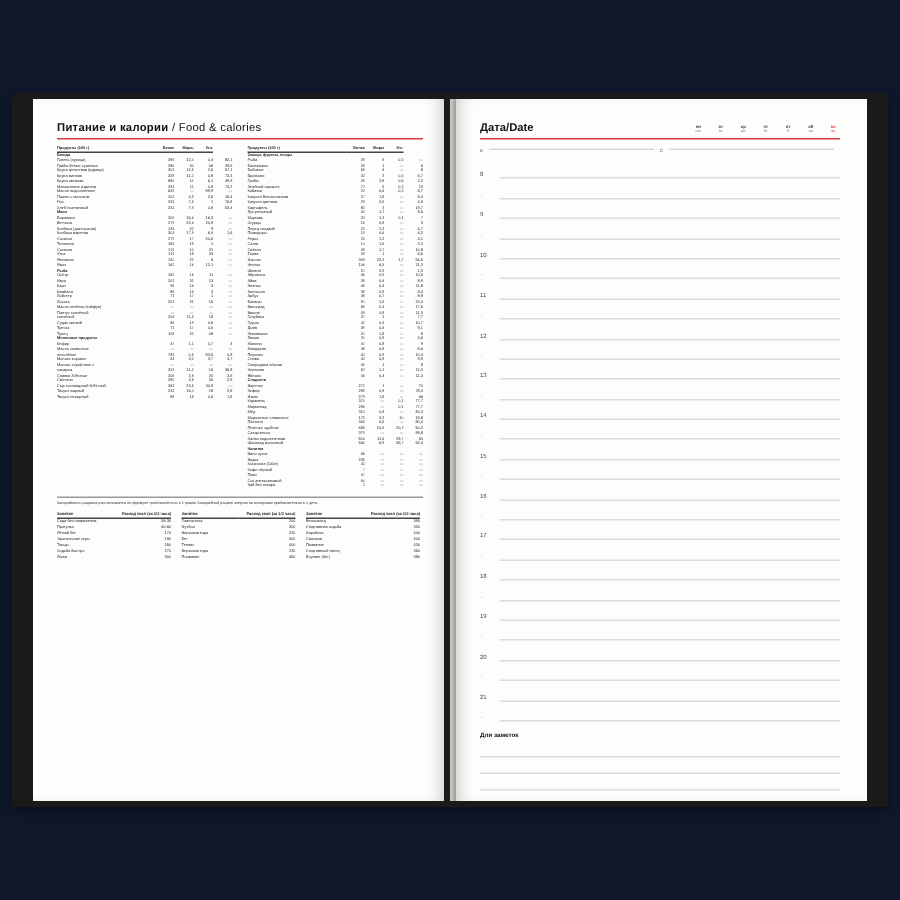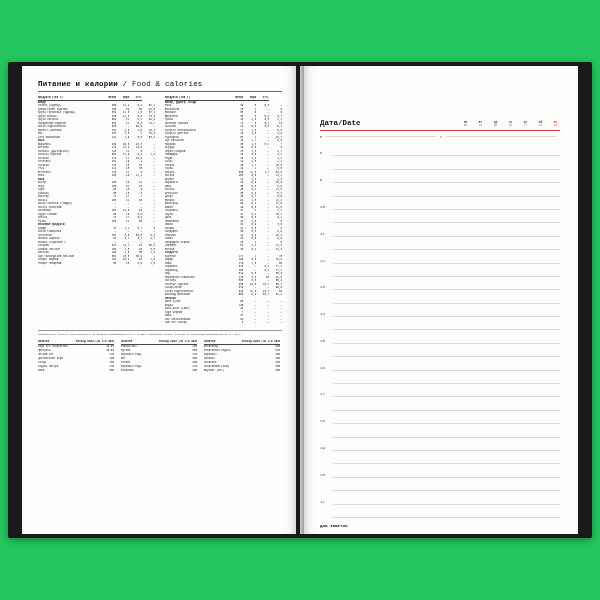--- a/index.html
+++ b/index.html
@@ -3,22 +3,21 @@
 <meta charset="utf-8">
 <style>
   html,body{margin:0;padding:0;}
   body{
     width:600px;height:600px;overflow:hidden;
     background:#ffffff;
     font-family:"Liberation Sans", sans-serif;
   }
   .page{
     position:relative;width:600px;height:600px;
-    background:#22c55e;
-    font-family:Liberation Mono, monospace;
+    background:#0f172a;
   }
   
   .book{
     position:absolute;left:8px;top:62px;width:584px;height:476px;
     background:#1a1a1a;
     border-radius:2px;
     box-shadow:0 2px 6px rgba(0,0,0,.35);
   }
   .spread{
     position:absolute;left:14px;top:4px;width:556px;height:468px;
@@ -65,21 +64,21 @@
   }
   .act-wrap{margin-top:4px;}
   .act-cols{display:flex;gap:7px;}
   .act-col{width:76px;}
   table.act{border-collapse:collapse;width:100%;table-layout:fixed;}
   table.act td{font-size:2.6px;line-height:1.5;color:#222;white-space:nowrap;overflow:hidden;padding:0;}
   table.act .ah td{font-weight:bold;border-bottom:.4px solid #444;font-size:2.7px;}
   table.act td.n{text-align:right;}
 
   
-  .r-pad{padding:14px 18px 20px 16px;position:relative;height:444px;margin-top:39px;}
+  .r-pad{padding:14px 18px 20px 16px;position:relative;height:444px;}
   .r-head{display:flex;align-items:flex-end;justify-content:space-between;}
   .r-date{font-size:7.5px;font-weight:bold;color:#111;}
   .r-wd{display:flex;gap:6px;}
   .wd{display:flex;flex-direction:column;align-items:center;width:9px;}
   .wd .ru{font-size:2.9px;font-weight:bold;color:#333;}
   .wd .en{font-size:2.6px;color:#777;}
   .wd.sun .ru,.wd.sun .en{color:#d93a3a;}
   .r-rule{height:1px;background:#d93a3a;margin:3px 0 5px 0;}
 
   .bc{display:flex;justify-content:space-around;margin-bottom:4px;}

